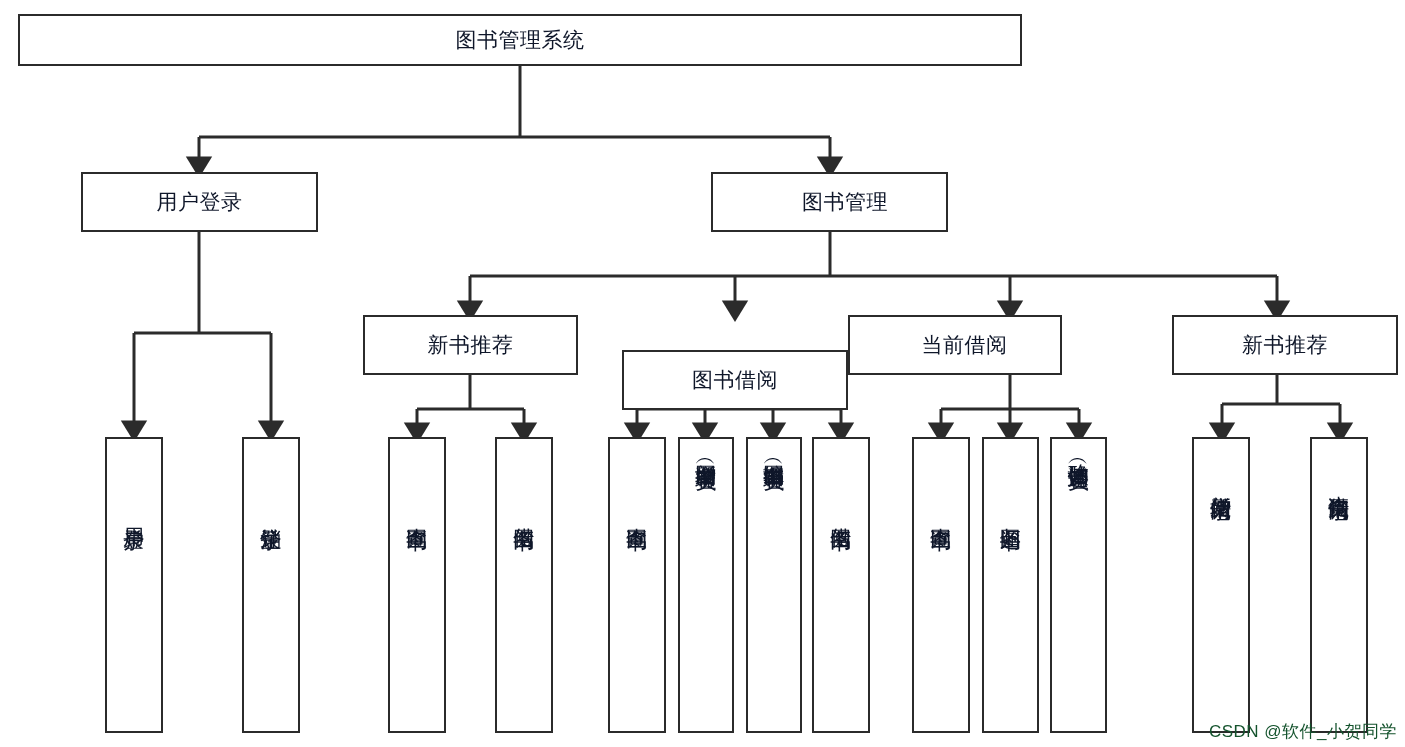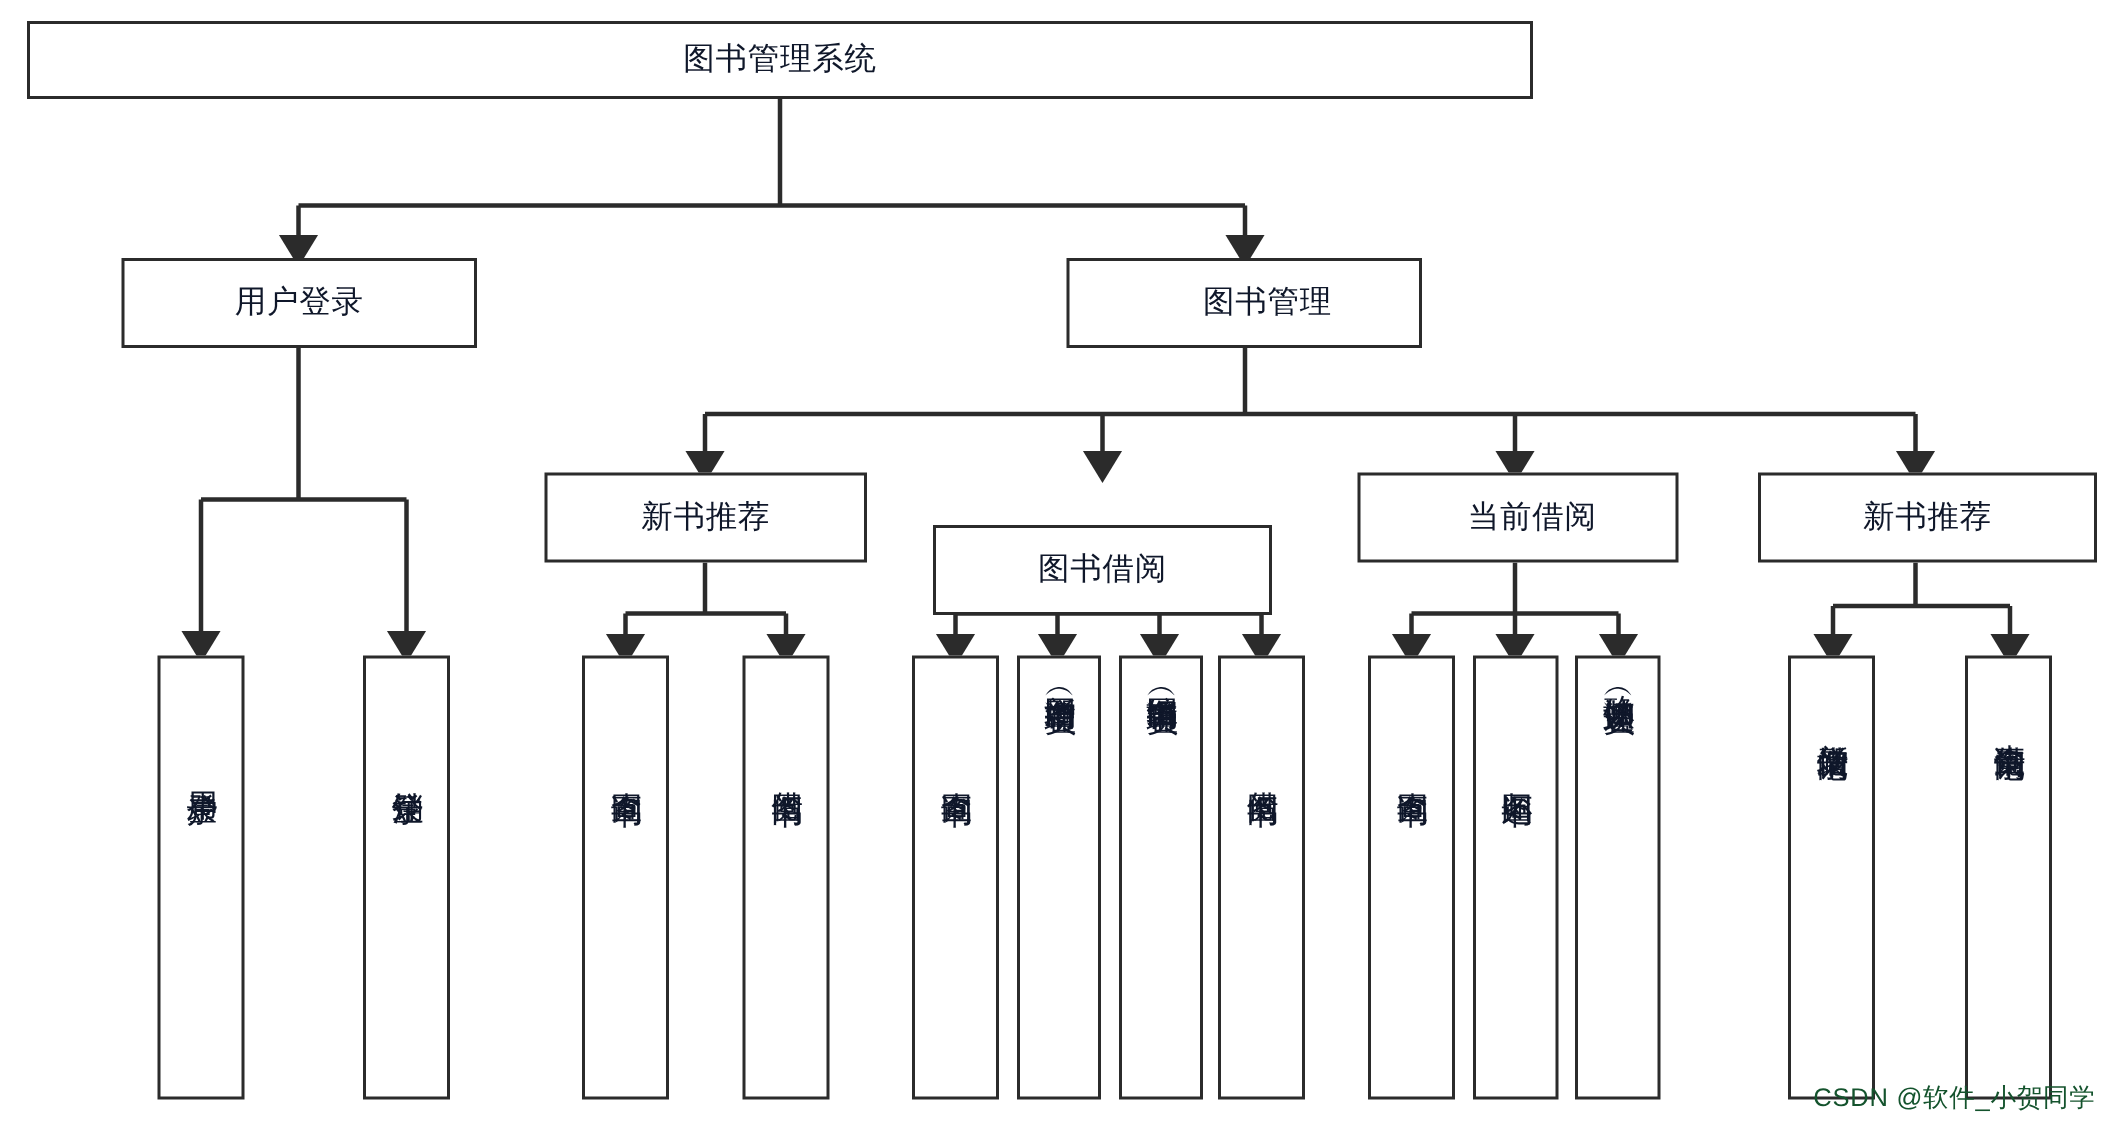--- a/index.html
+++ b/index.html
@@ -134,21 +134,21 @@
   <div class="node-box node-h" style="left:711px; top:172px; width:237px; height:60px;padding-left:31px;">
     <span class="node-label">图书管理</span>
   </div>
 
   <div class="node-box node-h" style="left:363px; top:315px; width:215px; height:60px;">
     <span class="node-label">新书推荐</span>
   </div>
   <div class="node-box node-h" style="left:622px; top:315px; width:226px; height:60px;margin-top:35px;">
     <span class="node-label">图书借阅</span>
   </div>
-  <div class="node-box node-h" style="left:905px; top:315px; width:214px; height:60px;padding-left:19px;">
+  <div class="node-box node-h" style="left:848px; top:315px; width:214px; height:60px;padding-left:19px;">
     <span class="node-label">当前借阅</span>
   </div>
   <div class="node-box node-h" style="left:1172px; top:315px; width:226px; height:60px;">
     <span class="node-label">新书推荐</span>
   </div>
 
   <div class="node-box node-v" style="left:105px; top:437px; width:58px; height:296px; padding-top:72px;">
     <span class="node-label">用户登录</span>
   </div>
   <div class="node-box node-v" style="left:242px; top:437px; width:58px; height:296px; padding-top:72px;">

